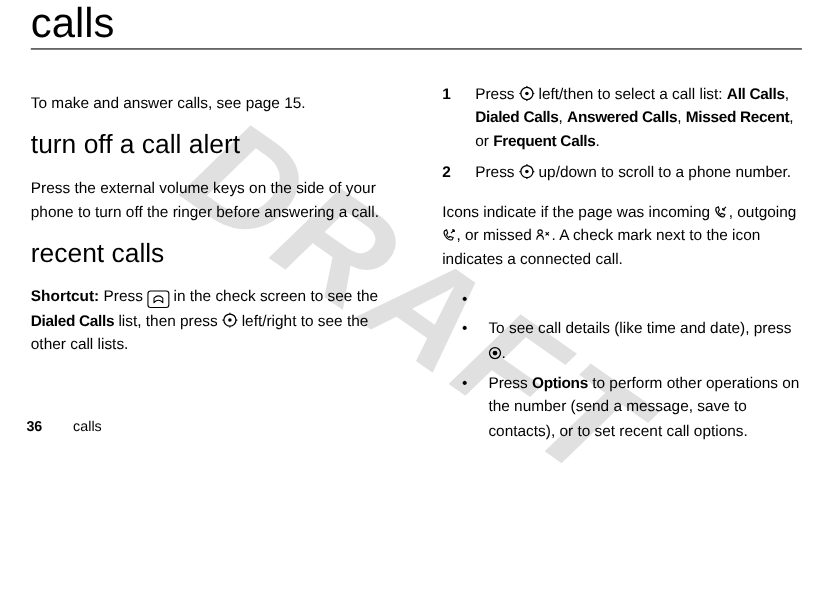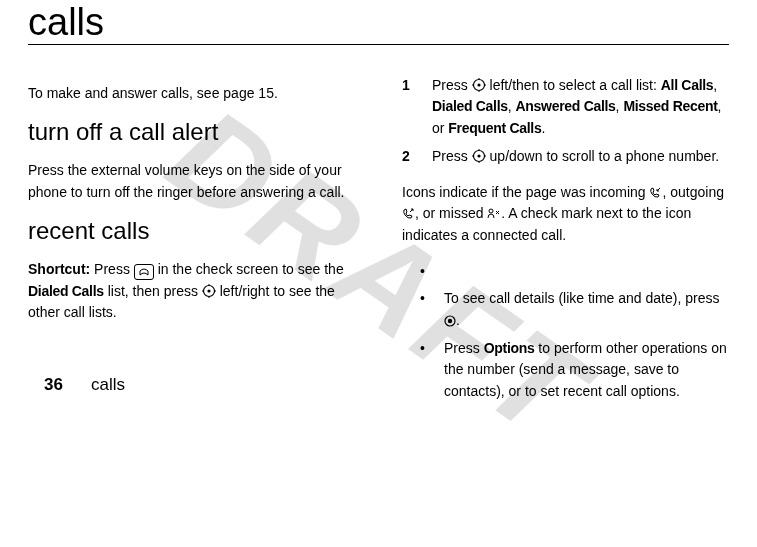--- a/index.html
+++ b/index.html
@@ -56,22 +56,22 @@
   }
   .bold { font-weight: bold; }
   .ui { font-family: "Arial Narrow", Arial, sans-serif; font-weight: bold; letter-spacing: -0.3px; }
   .step { display: flex; gap: 16px; margin: 6px 0; }
   .step .num { font-weight: bold; width: 14px; flex-shrink: 0; }
   .bullet { display: flex; gap: 14px; margin: 6px 0 6px 18px; }
   .bullet .dot { width: 10px; flex-shrink: 0; }
   .footer {
     position: absolute;
     bottom: 14px;
-    left: 44px;
-    font-size: 17px;
+    left: 24px;
+    font-size: 13px;
   }
   .footer .pg { font-weight: bold; margin-right: 28px; }
   svg.icon { display: inline-block; vertical-align: -2px; }
   .keybox {
     display: inline-flex;
     align-items: center;
     justify-content: center;
     border: 1.4px solid #000;
     border-radius: 3px;
     width: 18px; height: 14px;

